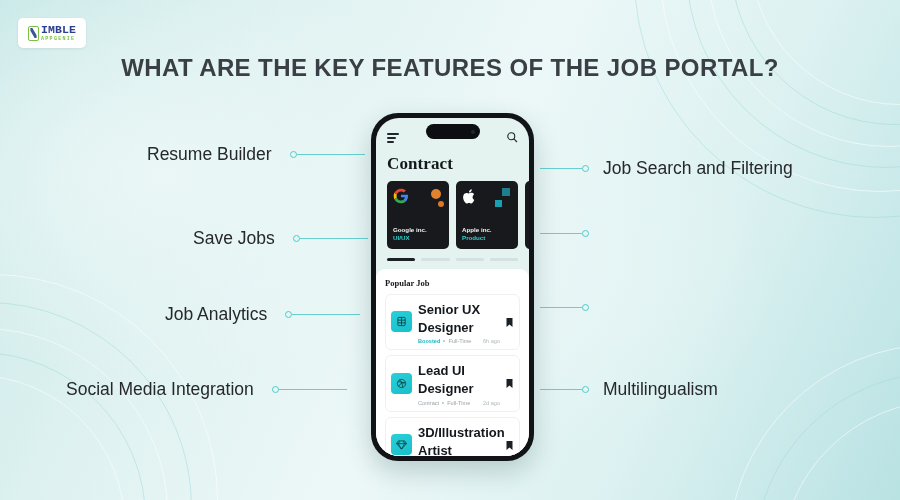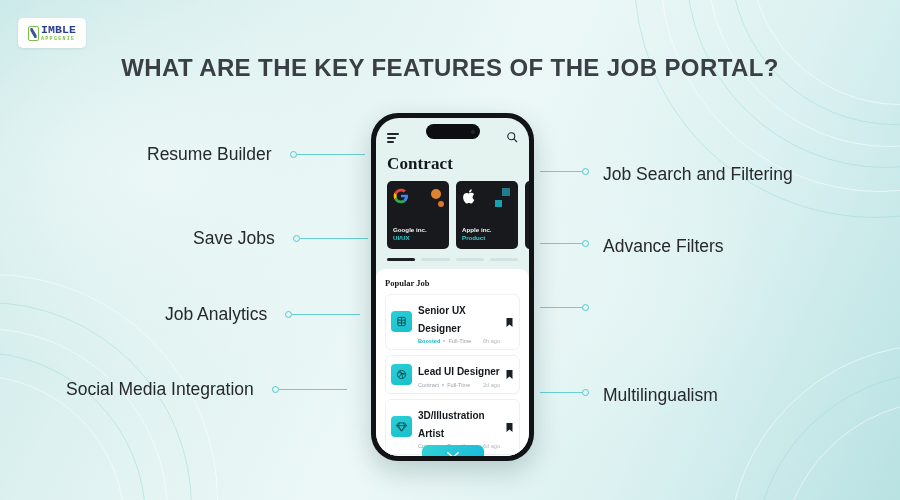--- a/index.html
+++ b/index.html
@@ -64,21 +64,21 @@
     font-size:17.5px; color:#26282b; font-weight:400; white-space:nowrap;
   }
   .feat .line { height:1.6px; background:#67cfcf; }
   .feat .dot {
     width:7px; height:7px; border-radius:50%;
     border:1.8px solid #53c9cb; background:#e5f6f6; flex:none;
   }
   .feat.left { right:auto; }
   .feat.left .txt { margin-right:18px; }
   .feat.left .dot { margin-right:0; }
-  .feat.right .txt { margin-left:14px;margin-top:6px; }
+  .feat.right .txt { margin-left:14px; }
 
   
   #phone {
     position:absolute; left:371px; top:113px;
     width:163px; height:348px;
     background:#111317;
     border-radius:27px;
     padding:5px;
     box-shadow:0 10px 26px rgba(20,60,60,0.22);
   }
@@ -136,21 +136,21 @@
     border:1px solid #eef1f2; border-radius:6px;
     padding:5px; margin-bottom:5px; display:flex; align-items:center; gap:6px;
     background:#fff;
   }
   .job-ic {
     width:21px; height:21px; border-radius:4px; flex:none;
     background:linear-gradient(150deg,#2ad0d8 0%,#18bfca 100%);
     display:flex; align-items:center; justify-content:center;
   }
   .job-mid { flex:1; min-width:0; }
-  .job-title { font-size:10px; font-weight:700; color:#14181c; line-height:1.2;margin-top:34px; }
+  .job-title { font-size:13px; font-weight:700; color:#14181c; line-height:1.2;margin-top:34px; }
   .job-meta { display:flex; align-items:center; gap:3px; margin-top:2.5px; }
   .job-meta span { font-size:5.6px; color:#9aa3a8; white-space:nowrap; }
   .job-meta span.boost { color:#17b9c4; font-weight:700; }
   .job-meta .sep { width:2px; height:2px; border-radius:50%; background:#b8c1c5; }
   .job-meta .ago { margin-left:auto; color:#b0b8bc; }
   .bmk { flex:none; width:8px; }
 
   #more-btn {
     position:absolute; left:50%; transform:translateX(-50%); bottom:-2px;
     width:62px; height:17px; border-radius:6px 6px 3px 3px;
@@ -216,21 +216,20 @@
 </div>
 
 <div class="feat right" style="left:540px;top:158px;">
   <span class="line" style="width:42px;"></span>
   <span class="dot"></span>
   <span class="txt">Job Search and Filtering</span>
 </div>
 <div class="feat right" style="left:540px;top:230px;">
   <span class="line" style="width:42px;"></span>
   <span class="dot"></span>
-  <span class="txt">Advance Filters</span>
 </div>
 <div class="feat right" style="left:540px;top:304px;">
   <span class="line" style="width:42px;"></span>
   <span class="dot"></span>
 </div>
 <div class="feat right" style="left:540px;top:379px;">
   <span class="line" style="width:42px;"></span>
   <span class="dot"></span>
   <span class="txt">Multilingualism</span>
 </div>

